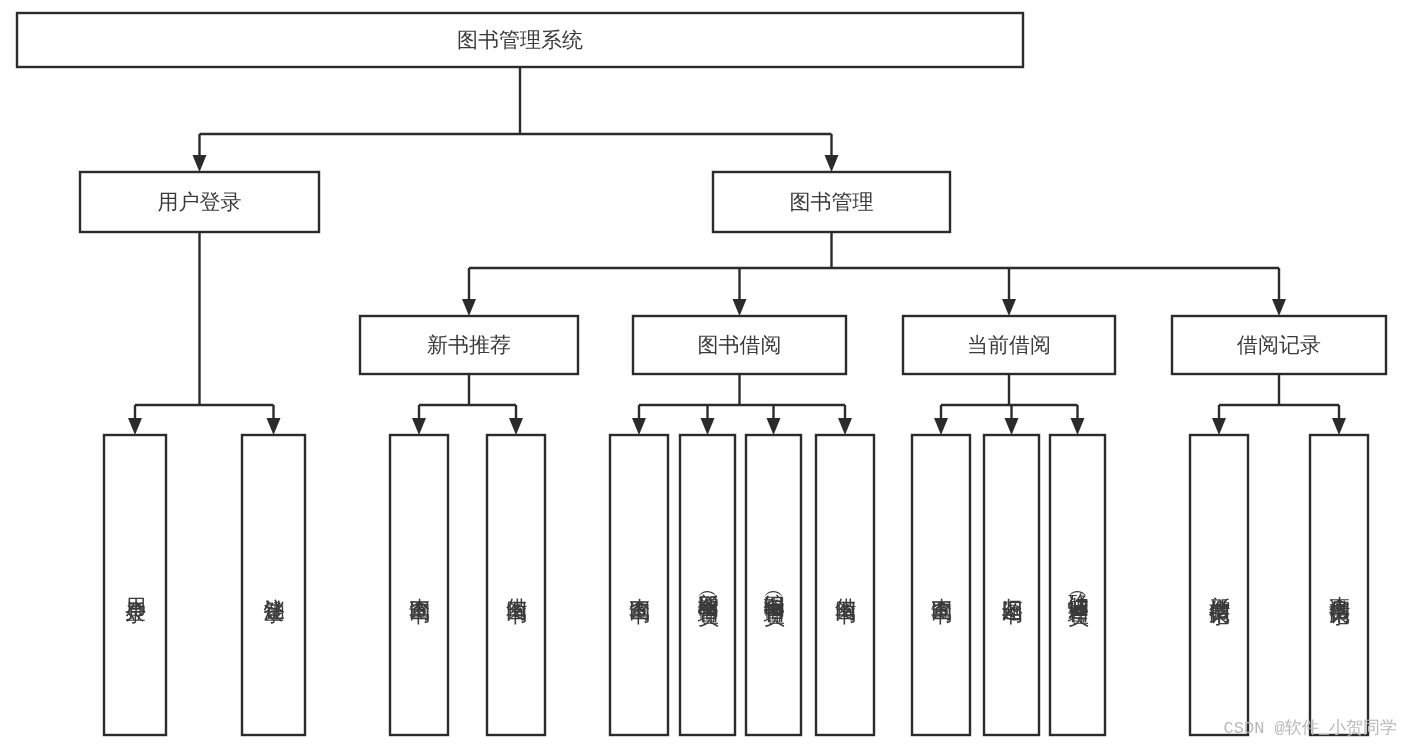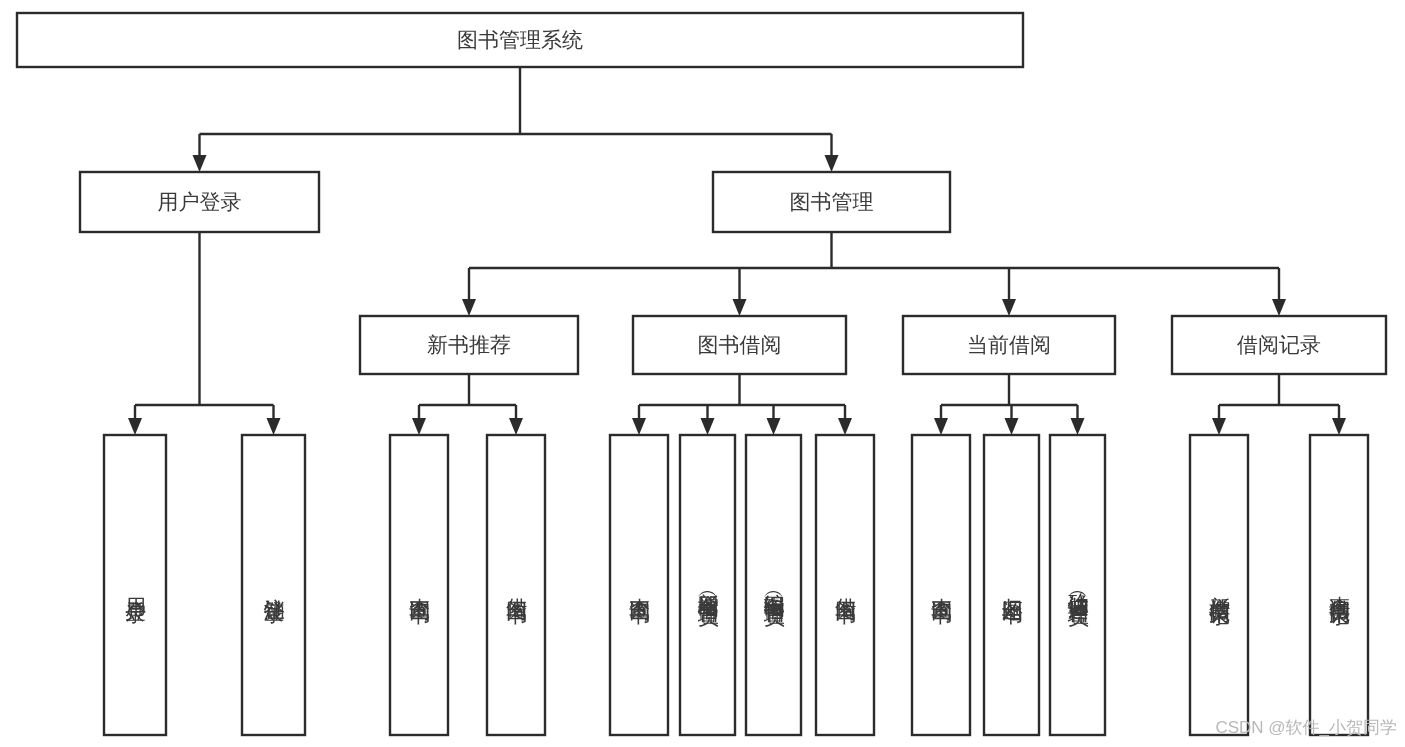--- a/index.html
+++ b/index.html
@@ -57,21 +57,21 @@
     letter-spacing: 2px;
     white-space: nowrap;
     text-align: center;
     pointer-events: none;
     user-select: none;
   }
   .watermark {
     position: absolute;
     right: 8px;
     bottom: 8px;
-    font-family: Liberation Sans, sans-serif;
+    font-family: Liberation Mono, monospace;
     font-size: 17px;
     color: #b8b8b8;
     white-space: nowrap;
     user-select: none;
   }
 </style>
 </head>
 <body>
 
 <div id="canvas">

